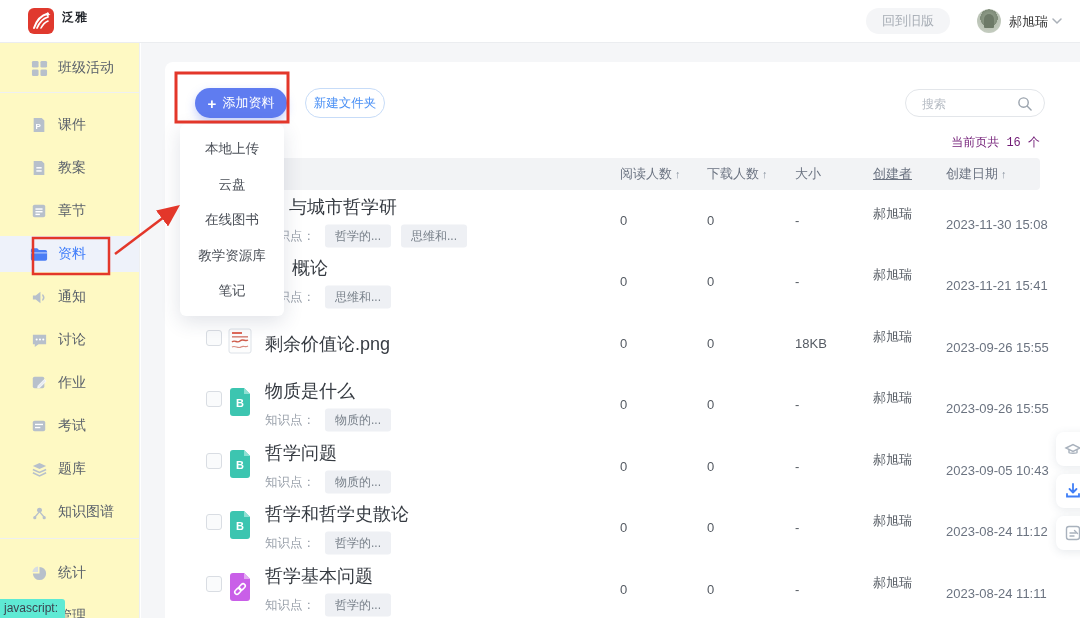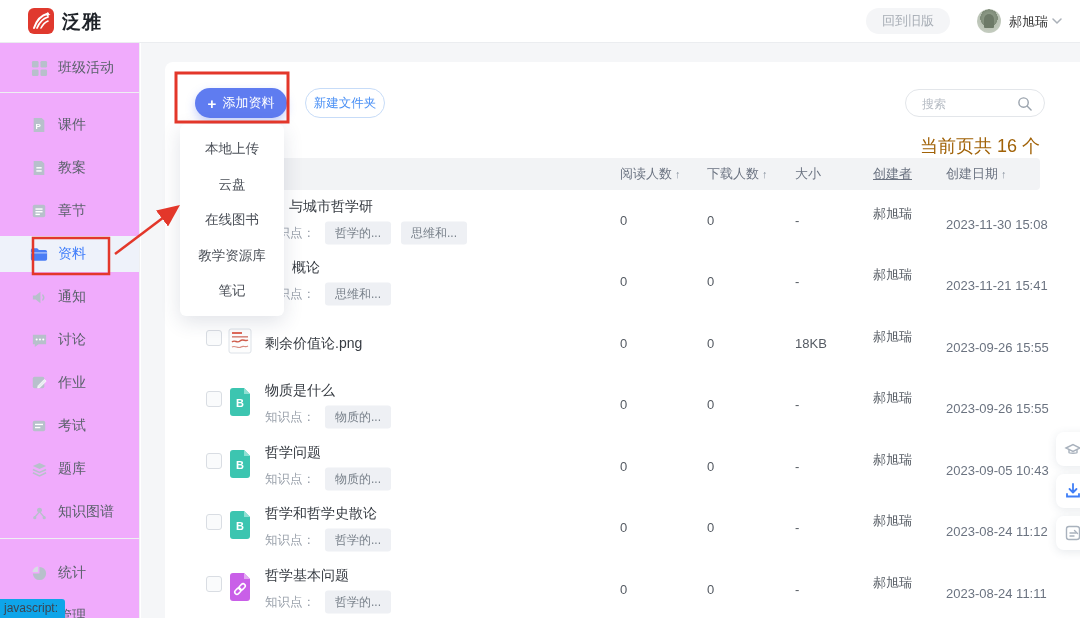--- a/index.html
+++ b/index.html
@@ -2,29 +2,29 @@
 <html><head>
 <meta charset="utf-8">
 <style>
   html,body{margin:0;padding:0;}
   body{font-family:"Liberation Sans",sans-serif;}
   #app{position:relative;width:1080px;height:618px;background:#fff;overflow:hidden;-webkit-font-smoothing:antialiased;}
 
   
   .topbar{position:absolute;left:0;top:0;width:1080px;height:42px;background:#fff;border-bottom:1px solid #ebedf0;z-index:30;}
   .logo-box{position:absolute;left:28px;top:8px;width:26px;height:26px;border-radius:6px;background:#e0392e;}
-  .logo-text{position:absolute;left:62px;top:9px;font-size:19px;font-weight:bold;color:#1f2329;letter-spacing:1px;}
+  .logo-text{position:absolute;left:62px;top:9px;font-size:12px;font-weight:bold;color:#1f2329;letter-spacing:1px;}
   .back-btn{position:absolute;left:866px;top:8px;width:84px;height:26px;border-radius:13px;background:#f4f5f7;color:#a8aeb6;font-size:13px;text-align:center;line-height:26px;cursor:pointer;}
   .avatar{position:absolute;left:977px;top:9px;width:24px;height:24px;border-radius:50%;background:radial-gradient(circle at 50% 38%,#9aa894 0%,#7e8b78 45%,#b9c2b4 46%,#cdd4c9 100%);overflow:hidden;}
   .avatar::after{content:"";position:absolute;left:7px;top:5px;width:10px;height:14px;border-radius:5px 5px 1px 1px;background:#6d7a68;}
   .user-name{position:absolute;left:1009px;top:13px;font-size:13px;color:#333;}
   .chevron{position:absolute;left:1052px;top:17px;width:10px;height:8px;}
 
   
-  .sidebar{position:absolute;left:0;top:42px;width:140px;height:576px;background:#f0abfc;border-right:1px solid #eef0f2;z-index:20;overflow:hidden;padding-top:8px;box-sizing:border-box;}
+  .sidebar{position:absolute;left:0;top:42px;width:140px;height:576px;background:#fef9c3;border-right:1px solid #eef0f2;z-index:20;overflow:hidden;padding-top:8px;box-sizing:border-box;}
   .side-item{position:relative;height:36px;margin-bottom:7px;display:flex;align-items:center;cursor:pointer;}
   .side-item .s-icon{position:absolute;left:30px;width:18px;height:18px;display:flex;align-items:center;justify-content:center;}
   .side-item .s-label{position:absolute;left:58px;font-size:14px;color:#5a616b;white-space:nowrap;}
   .side-item.first{margin-bottom:2px;}
   .side-item.active{background:#eef2fa;padding-left:11px;}
   .side-item.active .s-label{color:#3f7dfa;}
   .side-divider{height:1px;background:#eef0f2;margin:6px 0 14px 0;}
   .side-divider.second{margin:8px 0 16px 0;}
   .side-item.clipped{margin-top:6px;}
 
@@ -32,52 +32,52 @@
   .main-bg{position:absolute;left:141px;top:42px;width:939px;height:576px;background:#f5f6f8;}
   .card{position:absolute;left:165px;top:62px;width:915px;height:556px;background:#fff;border-radius:8px 0 0 0;}
 
   .add-btn{position:absolute;left:30px;top:26px;width:92px;height:30px;border-radius:15px;background:#5f7cf0;color:#fff;font-size:13px;display:flex;align-items:center;justify-content:center;cursor:pointer;box-shadow:0 4px 10px rgba(95,124,240,.35);}
   .add-btn .plus{margin-right:6px;font-size:15px;font-weight:bold;line-height:1;}
   .newfolder-btn{position:absolute;left:140px;top:26px;width:78px;height:28px;border:1px solid #c7dcf8;border-radius:15px;background:#fff;color:#4a90f5;font-size:12.5px;display:flex;align-items:center;justify-content:center;cursor:pointer;text-align:center;}
   .search-box{position:absolute;left:740px;top:27px;width:140px;height:28px;border:1px solid #e3e6ea;border-radius:14px;background:#fff;box-sizing:border-box;}
   .search-box input{position:absolute;left:14px;top:3px;width:95px;height:20px;border:none;outline:none;font-size:12px;color:#555;background:transparent;font-family:"Liberation Sans",sans-serif;}
   .search-box input::placeholder{color:#b6bcc4;}
   .search-icon{position:absolute;right:12px;top:6px;width:15px;height:15px;cursor:pointer;}
-  .count-text{position:absolute;right:40px;top:72px;font-size:18px;color:#a16207;}
+  .count-text{position:absolute;right:40px;top:72px;font-size:12px;color:#701a75;font-family:Liberation Mono, monospace;}
 
   
   .t-header{position:absolute;left:30px;top:96px;width:845px;height:32px;background:#f2f3f5;border-radius:4px;}
   .t-col{position:absolute;top:0;height:32px;line-height:32px;font-size:13px;color:#6a7280;white-space:nowrap;cursor:pointer;}
   .t-col .sort{color:#8a93a0;font-size:11px;margin-left:3px;}
   .t-rows{position:absolute;left:30px;top:128px;width:845px;}
   .t-row{position:relative;height:61.5px;}
   .t-check{position:absolute;left:11px;top:50%;margin-top:-14px;width:14px;height:14px;border:1px solid #d9dde3;border-radius:3px;background:#fafbfc;cursor:pointer;}
   .t-fileicon{position:absolute;left:33px;top:50%;margin-top:-17px;width:24px;height:28px;}
   .t-text{position:absolute;left:70px;top:50%;transform:translateY(-50%);}
-  .t-title{font-size:14px;color:#363b42;white-space:nowrap;display:block;cursor:pointer;}
+  .t-title{font-size:18px;color:#363b42;white-space:nowrap;display:block;cursor:pointer;}
   .t-know{margin-top:6px;display:flex;align-items:center;white-space:nowrap;}
   .t-know-label{font-size:12.5px;color:#9aa1ab;}
   .t-tag{margin-left:10px;background:#eef0f4;border-radius:3px;color:#78808a;font-size:12px;padding:3px 10px;}
   .t-cell{position:absolute;font-size:13px;color:#555b63;white-space:nowrap;}
   .cell-reads{left:425px;top:50%;margin-top:-8px;}
   .cell-downloads{left:512px;top:50%;margin-top:-8px;}
   .cell-size{left:600px;top:50%;margin-top:-8px;}
   .cell-creator{left:678px;top:50%;margin-top:-16px;}
   .cell-date{left:751px;top:50%;margin-top:-4px;color:#6b7380;}
 
   
   .dropdown{position:absolute;left:180px;top:124px;width:104px;background:#fff;border-radius:6px;box-shadow:0 6px 20px rgba(40,60,90,.14);z-index:40;padding:7px 0;}
   .dd-item{height:35.5px;line-height:35.5px;text-align:center;font-size:13.5px;color:#4a4f57;cursor:pointer;}
 
   
   .float-btn{position:absolute;left:1056px;width:38px;height:34px;background:#fff;border-radius:8px;box-shadow:0 2px 10px rgba(60,80,110,.12);z-index:25;display:flex;align-items:center;cursor:pointer;}
   .float-btn .f-icon{margin-left:8px;width:18px;height:18px;}
 
   
-  .status-bar{position:absolute;left:0;bottom:0;background:#0ea5e9;color:#3c4450;font-size:12px;padding:2px 7px 3px 4px;z-index:50;border-radius:0 3px 0 0;}
+  .status-bar{position:absolute;left:0;bottom:0;background:#5eead4;color:#3c4450;font-size:12px;padding:2px 7px 3px 4px;z-index:50;border-radius:0 3px 0 0;}
 
   
   .anno{position:absolute;left:0;top:0;width:1080px;height:618px;z-index:45;pointer-events:none;}
 </style>
 </head>
 <body>
 
 <div id="app">
 
   <div class="main-bg"></div>

